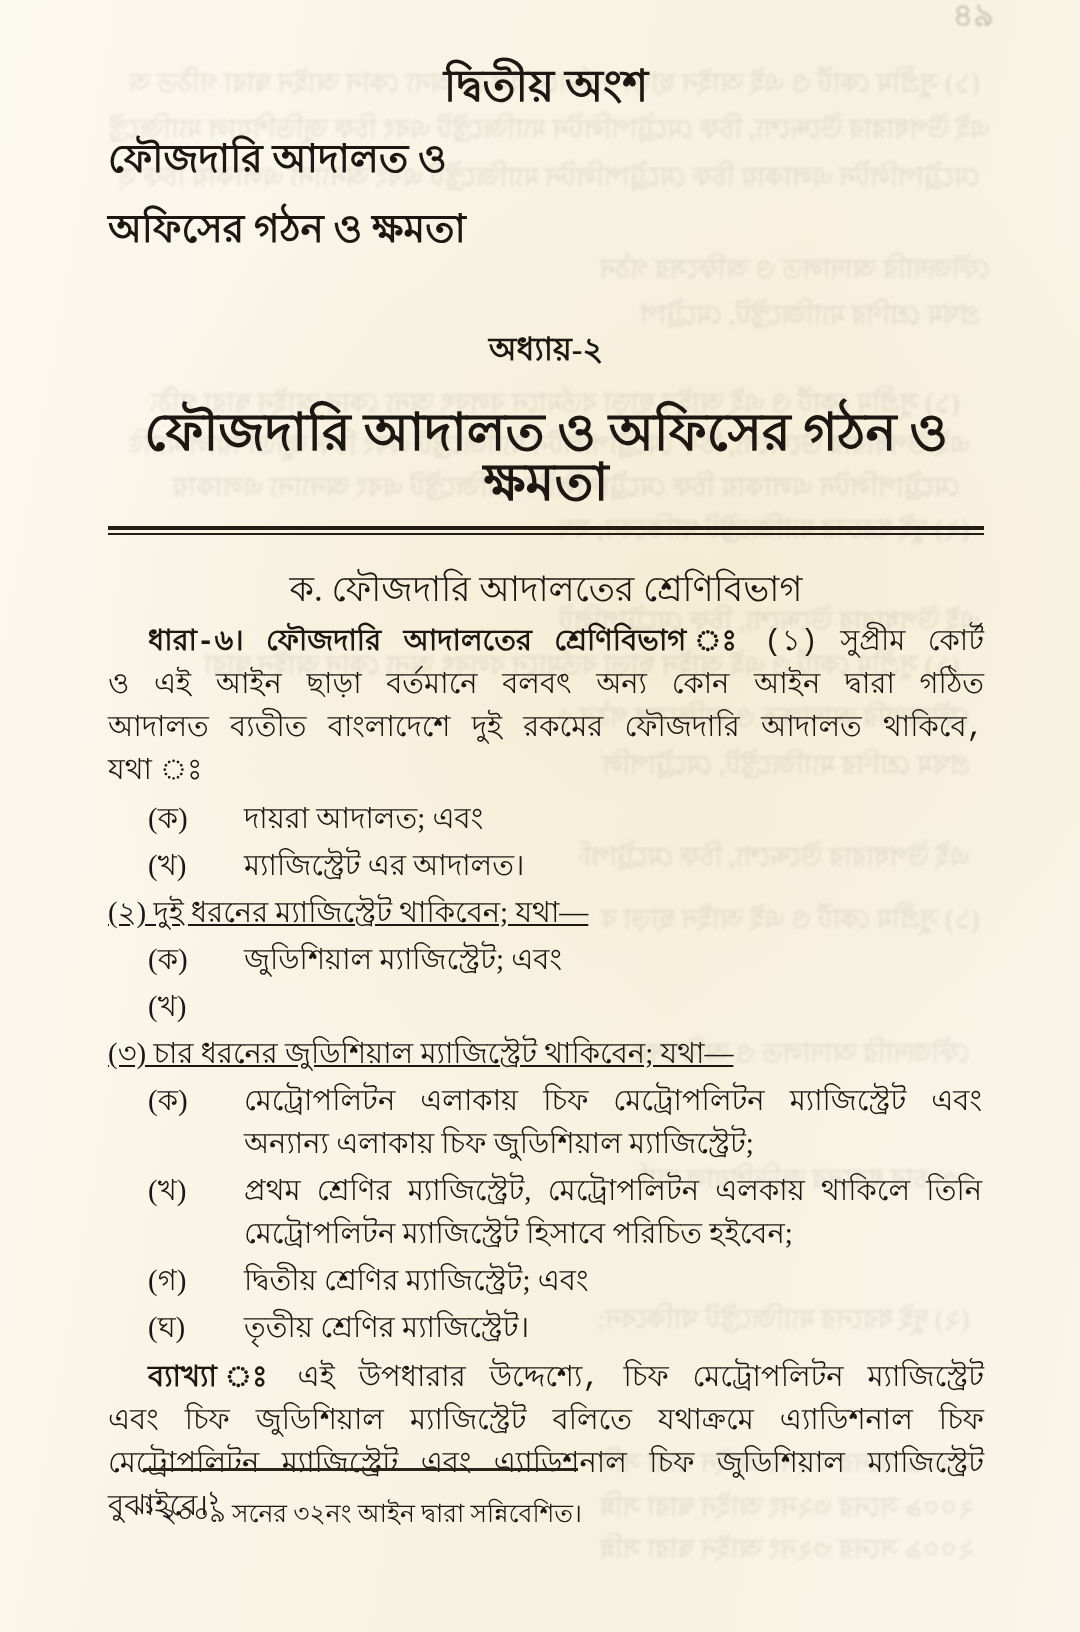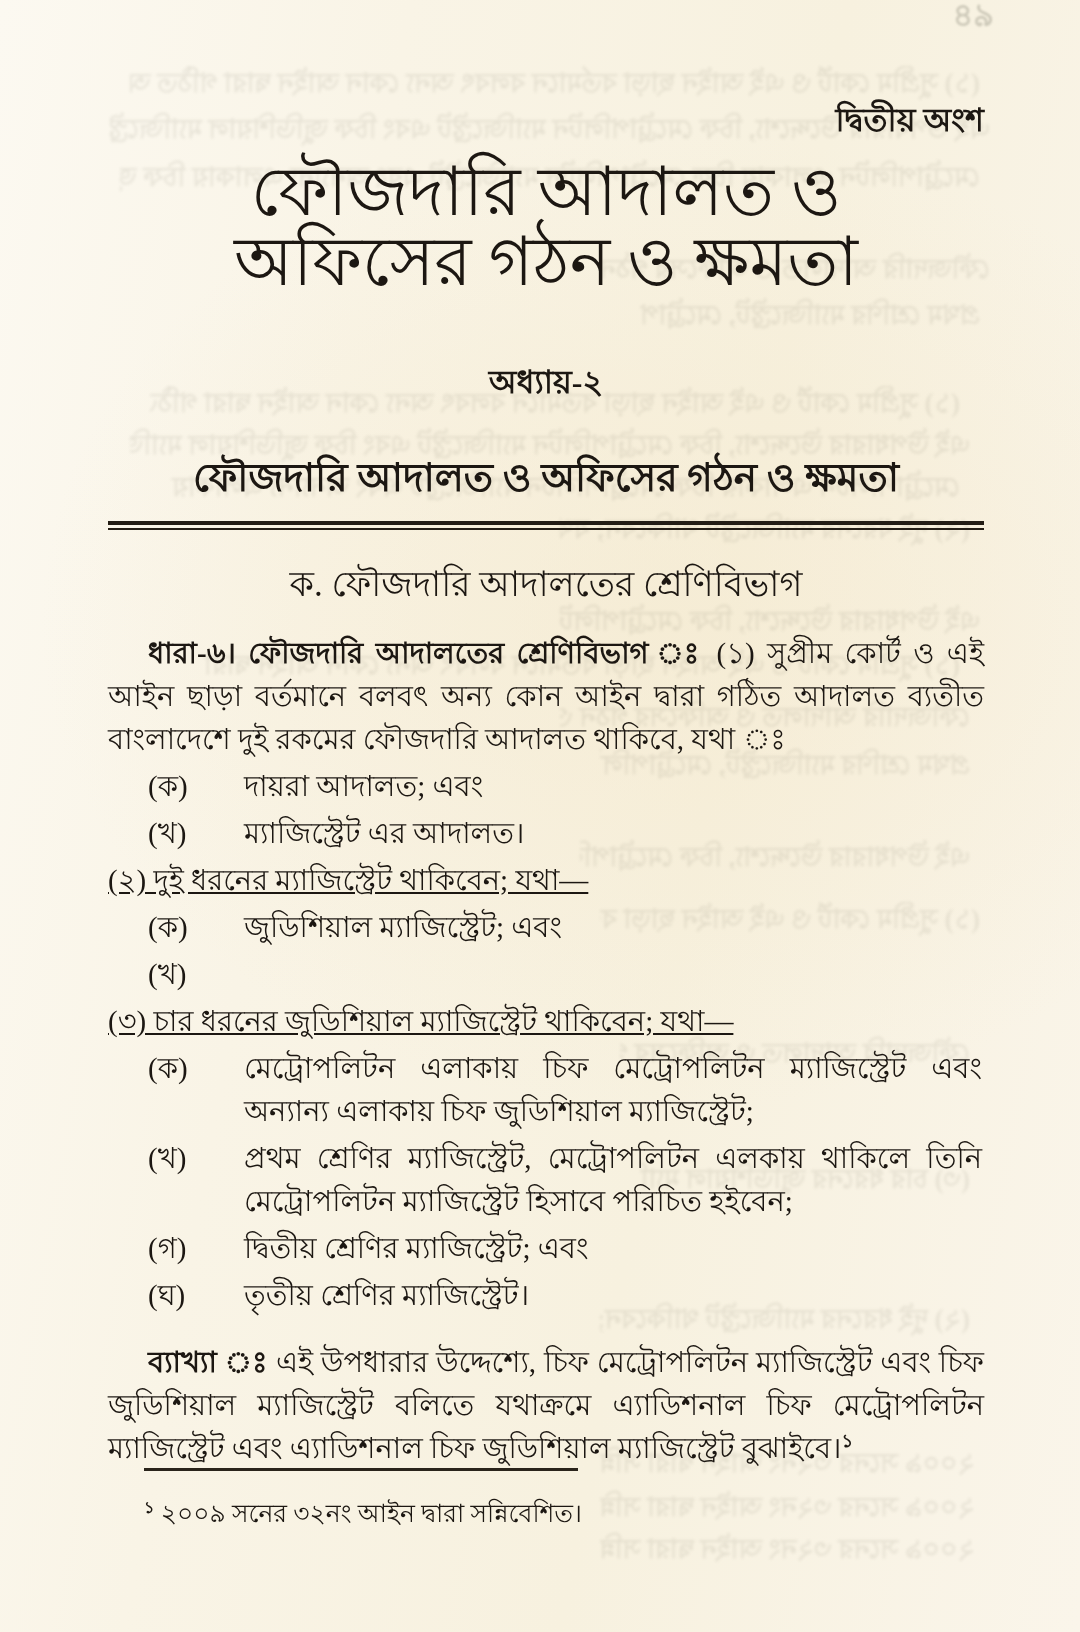--- a/index.html
+++ b/index.html
@@ -24,31 +24,31 @@
     opacity:.12;color:#6e6a58;
     font-size:27px;line-height:34px;font-weight:600;
   }
   .bleed-pagenum{
     position:absolute;top:-10px;right:86px;
     font-size:32px;font-weight:700;color:#8a8878;
     filter:blur(1.2px);opacity:.38;
   }
   
   .content{position:absolute;z-index:1;left:108px;right:96px;top:0;}
-  .part-label{margin-top:95px;text-align:right;font-size:32px;font-weight:700;line-height:50px;}
-  .part-title{margin-top:12px;text-align:center;font-size:68px;font-weight:400;line-height:70px;}
+  .part-label{margin-top:62px;text-align:center;font-size:44px;font-weight:700;line-height:50px;}
+  .part-title{margin-top:12px;font-size:39px;font-weight:700;line-height:70px;}
   .chapter-label{margin-top:60px;text-align:center;font-size:32px;font-weight:700;line-height:50px;}
-  .chapter-title{margin-top:46px;text-align:center;font-size:39px;font-weight:700;line-height:50px;}
+  .chapter-title{margin-top:34px;text-align:center;font-size:52px;font-weight:700;line-height:50px;}
   .double-rule{
     margin-top:18px;height:3px;
     border-top:4px solid #231d15;border-bottom:2px solid #231d15;
   }
   .section-heading{margin-top:32px;text-align:center;font-size:35px;font-weight:400;line-height:46px;}
   .body-text{font-size:29px;line-height:43px;}
-  .para{text-align:justify;margin-top:24px;}
+  .para{text-align:justify;margin-top:8px;font-family:Liberation Mono, monospace;}
   .first-indent{text-indent:40px;}
   .lead-bold{font-weight:700;}
   .subsec-line{margin-top:4px;text-decoration:underline;}
   .clause{display:flex;margin-top:4px;padding-left:40px;}
   .clause .marker{flex:0 0 96px;}
   .clause .text{flex:1;text-align:justify;padding-right:2px;}
   sup.ref{font-size:18px;line-height:0;vertical-align:super;font-weight:700;}
   .footnote-block{position:absolute;z-index:1;left:144px;top:1468px;width:760px;}
   .footnote-divider{width:434px;border-top:3px solid #2a241b;}
   .footnote-text{margin-top:26px;font-size:25px;line-height:34px;}

